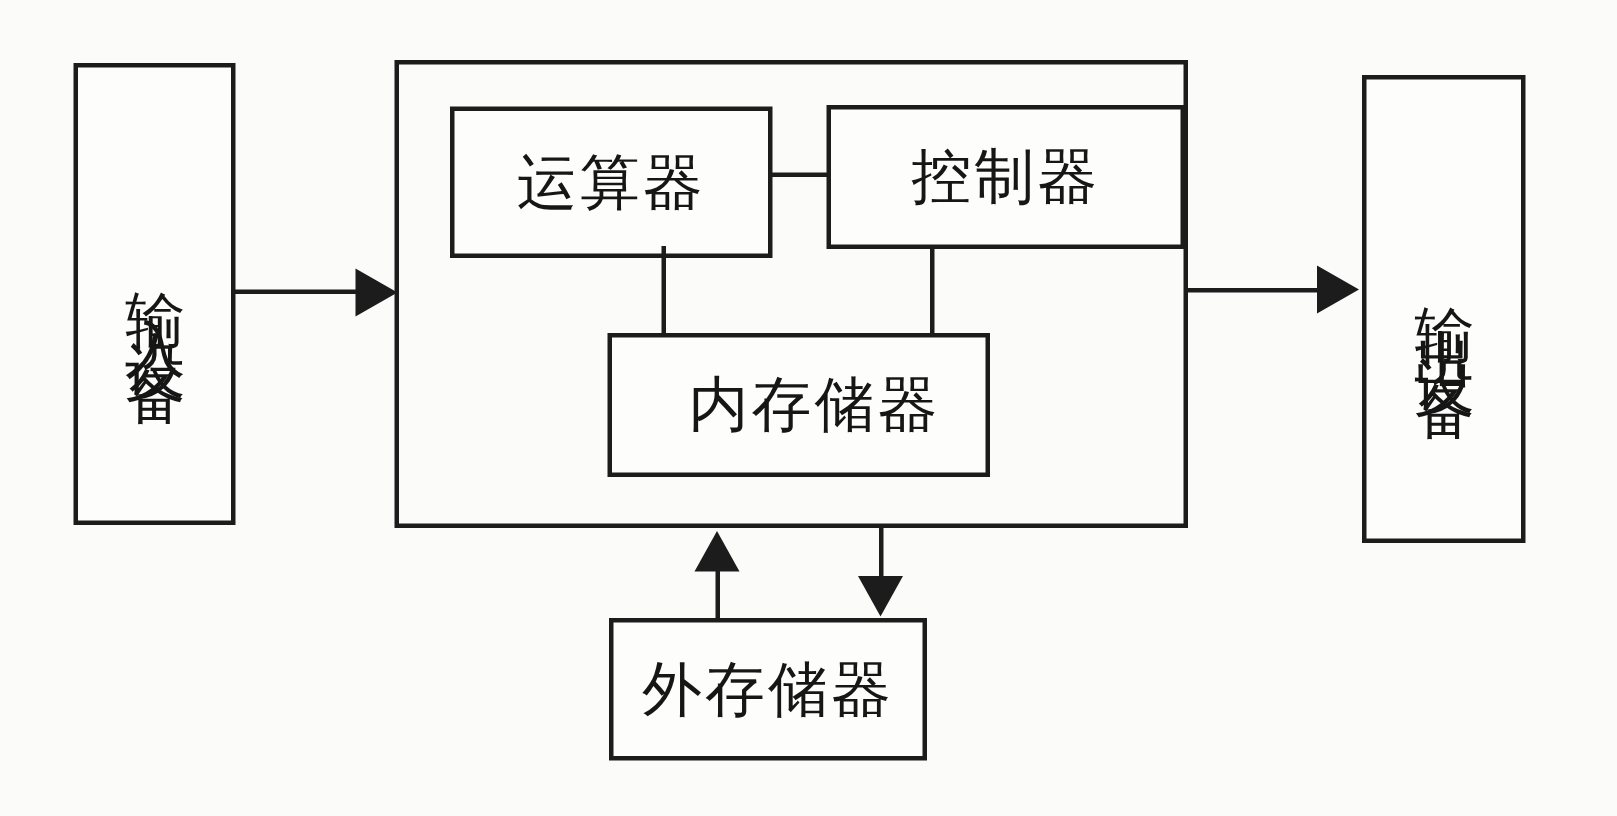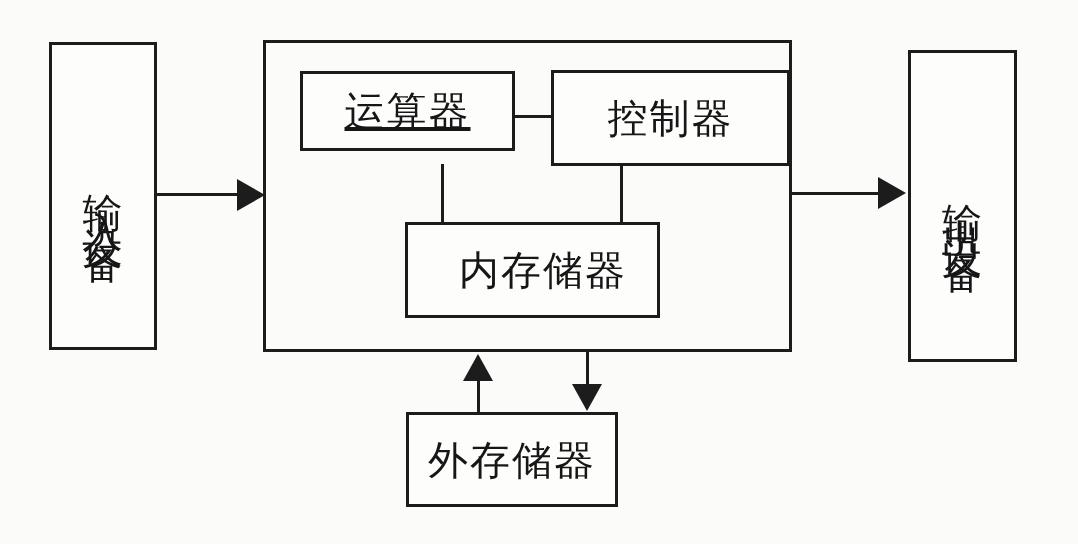--- a/index.html
+++ b/index.html
@@ -37,21 +37,21 @@
     writing-mode: vertical-rl;
     text-orientation: upright;
     letter-spacing: 17px;
     font-size: 40px;
     line-height: 1;
     color: var(--text);
   }
   
   #input-box    { left: 49px;  top: 42px;  width: 108px; height: 308px; }
   #host-box     { left: 263px; top: 40px;  width: 529px; height: 312px; background: transparent; }
-  #alu-box      { left: 300px; top: 71px;  width: 215px; height: 80px; text-decoration: underline; }
+  #alu-box      { left: 300px; top: 71px;  width: 215px; height: 101px; }
   #control-box  { left: 551px; top: 70px;  width: 239px; height: 96px; }
   #memory-box   { left: 405px; top: 222px; width: 255px; height: 96px; padding-left: 21px; }
   #output-box   { left: 908px; top: 50px;  width: 109px; height: 312px; }
   #external-box { left: 406px; top: 412px; width: 212px; height: 95px; }
 
   
   .hline { position: absolute; height: 3px; background: var(--line); }
   .vline { position: absolute; width: 3px;  background: var(--line); }
   .arr   { position: absolute; width: 0; height: 0; }
   .arr-right { border-top: 16px solid transparent; border-bottom: 16px solid transparent; border-left: 28px solid var(--line); }

